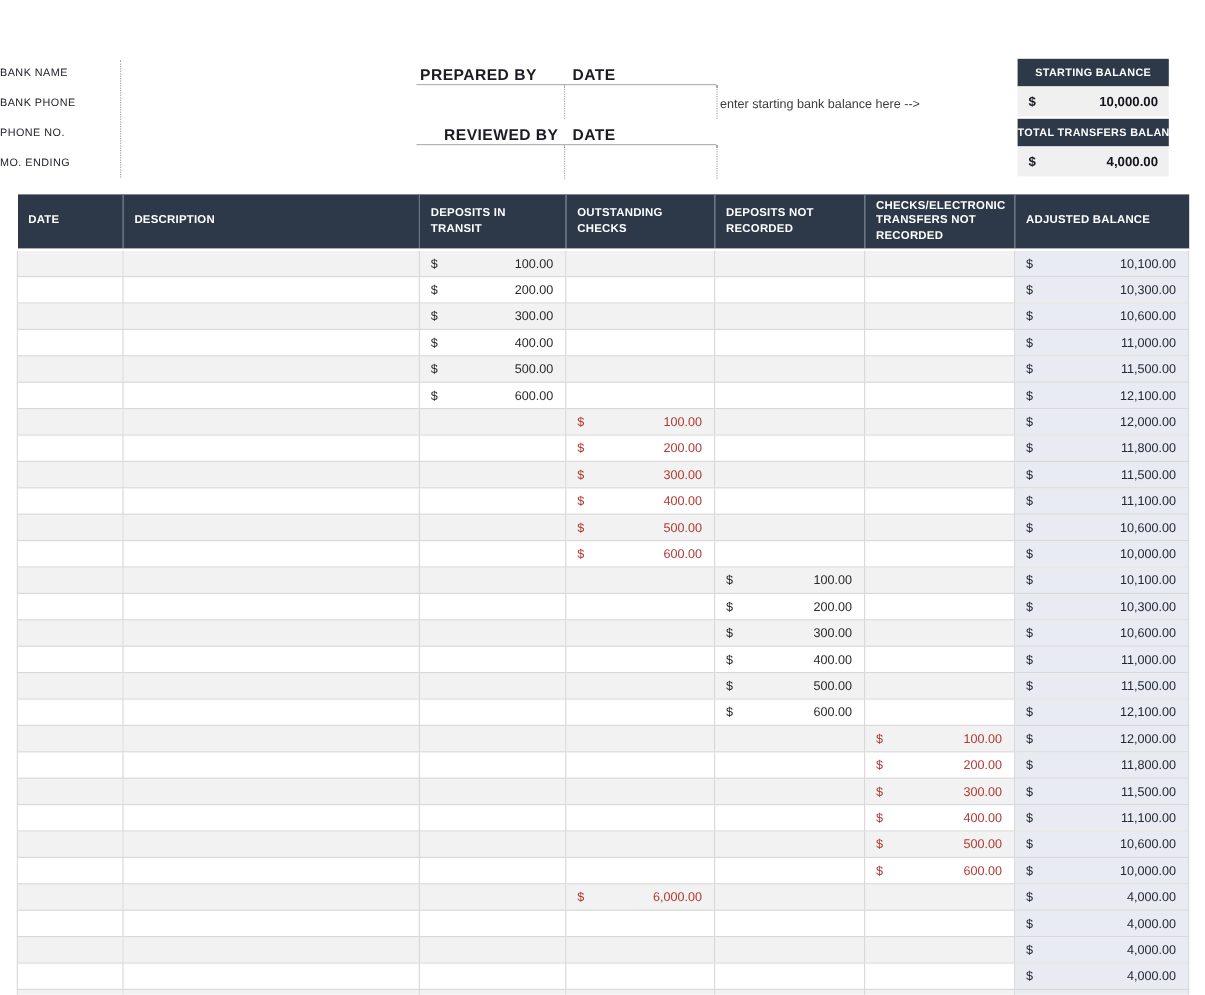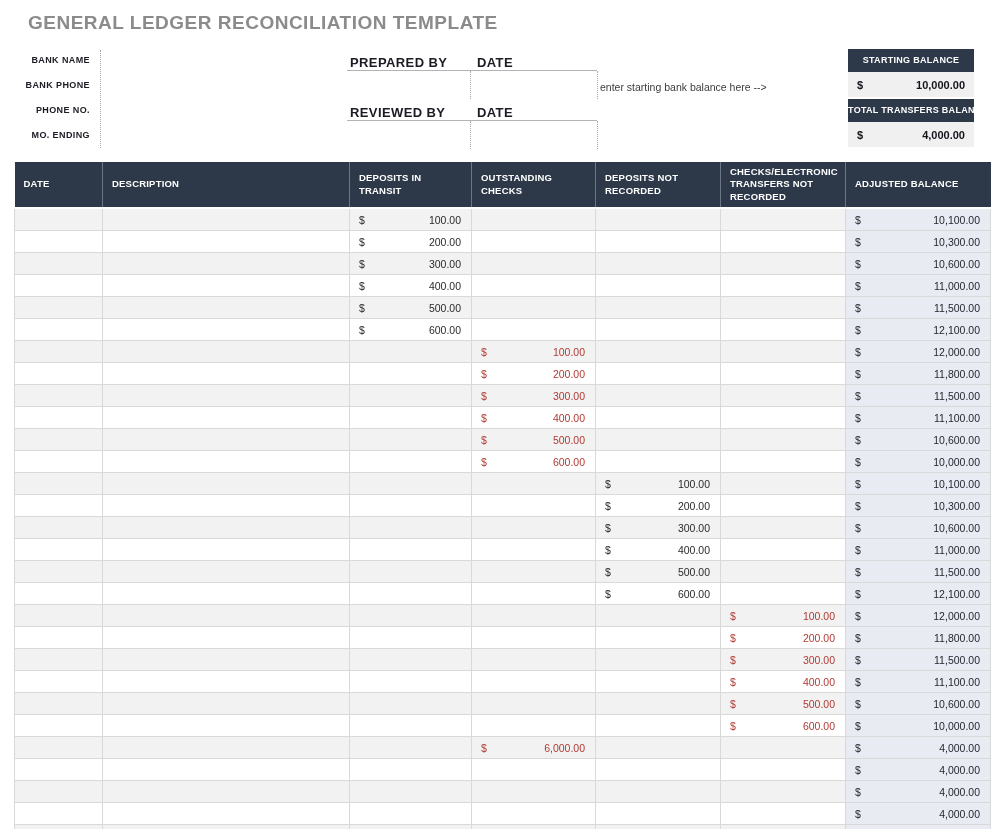--- a/index.html
+++ b/index.html
@@ -12,21 +12,21 @@
     --label-ink:#1b1b24;
   }
   *{box-sizing:border-box;}
   html,body{margin:0;padding:0;background:#fff;}
   body{font-family:"Liberation Sans","DejaVu Sans",sans-serif;width:1004px;height:829px;overflow:hidden;position:relative;}
   .page{position:relative;width:1004px;height:829px;background:#fff;}
 
   .page-title{position:absolute;left:28px;top:12px;font-size:19px;font-weight:bold;letter-spacing:.5px;color:var(--title-gray);white-space:nowrap;}
 
   
-  .bank-label{position:absolute;left:0;width:90px;text-align:right;font-size:9px;font-weight:bold;letter-spacing:.4px;color:var(--label-ink);}
+  .bank-label{position:absolute;left:0;width:90px;font-size:9px;font-weight:normal;letter-spacing:.4px;color:var(--label-ink);}
   .bank-dotted{position:absolute;left:100px;top:50px;height:98px;border-left:1px dotted #a9a9a9;}
   .bank-input{position:absolute;left:103px;width:238px;height:22px;}
 
   
   .sign-label{position:absolute;font-size:13px;font-weight:bold;letter-spacing:.4px;color:var(--label-ink);white-space:nowrap;}
   .sign-line{position:absolute;left:347px;width:250px;border-top:1px solid #b3b3b3;}
   .sign-dot{position:absolute;height:28px;border-left:1px dotted #a9a9a9;}
   .sign-input{position:absolute;height:26px;}
 
   
@@ -54,41 +54,40 @@
   td.money .cell-inner{display:flex;justify-content:space-between;align-items:center;padding:0 10px 0 9px;height:21px;}
   td.red .cur,td.red .amt{color:var(--accent-red);}
   td.adj .cur,td.adj .amt{color:#232832;}
   .cur,.amt{white-space:nowrap;}
 </style>
 </head>
 <body>
 
 <div class="page">
 
-  <div class="page-title">GENERAL LEDGER RECONCILIATION TEMPLATE</div>
 
   <div class="bank-label" style="top:55px;">BANK NAME</div>
   <div class="bank-label" style="top:80px;">BANK PHONE</div>
   <div class="bank-label" style="top:105px;">PHONE NO.</div>
   <div class="bank-label" style="top:130px;">MO. ENDING</div>
   <div class="bank-dotted"></div>
   <div class="bank-input" style="top:50px;"></div>
   <div class="bank-input" style="top:75px;"></div>
   <div class="bank-input" style="top:100px;"></div>
   <div class="bank-input" style="top:125px;"></div>
 
   <div class="sign-label" style="left:350px;top:55px;">PREPARED BY</div>
   <div class="sign-label" style="left:477px;top:55px;">DATE</div>
   <div class="sign-line" style="top:70px;"></div>
   <div class="sign-dot" style="left:470px;top:71px;"></div>
   <div class="sign-dot" style="left:597px;top:71px;"></div>
   <div class="sign-input" style="left:348px;top:71px;width:120px;"></div>
   <div class="sign-input" style="left:472px;top:71px;width:123px;"></div>
 
-  <div class="sign-label" style="left:350px;top:105px;text-align:center;">REVIEWED BY</div>
+  <div class="sign-label" style="left:370px;top:105px;text-align:center;">REVIEWED BY</div>
   <div class="sign-label" style="left:477px;top:105px;">DATE</div>
   <div class="sign-line" style="top:120px;"></div>
   <div class="sign-dot" style="left:470px;top:121px;"></div>
   <div class="sign-dot" style="left:597px;top:121px;"></div>
   <div class="sign-input" style="left:348px;top:121px;width:120px;"></div>
   <div class="sign-input" style="left:472px;top:121px;width:123px;"></div>
 
   <div class="balance-note">enter starting bank balance here --&gt;</div>
   <div class="balance-box">
     <div class="bal-header">STARTING BALANCE</div>

